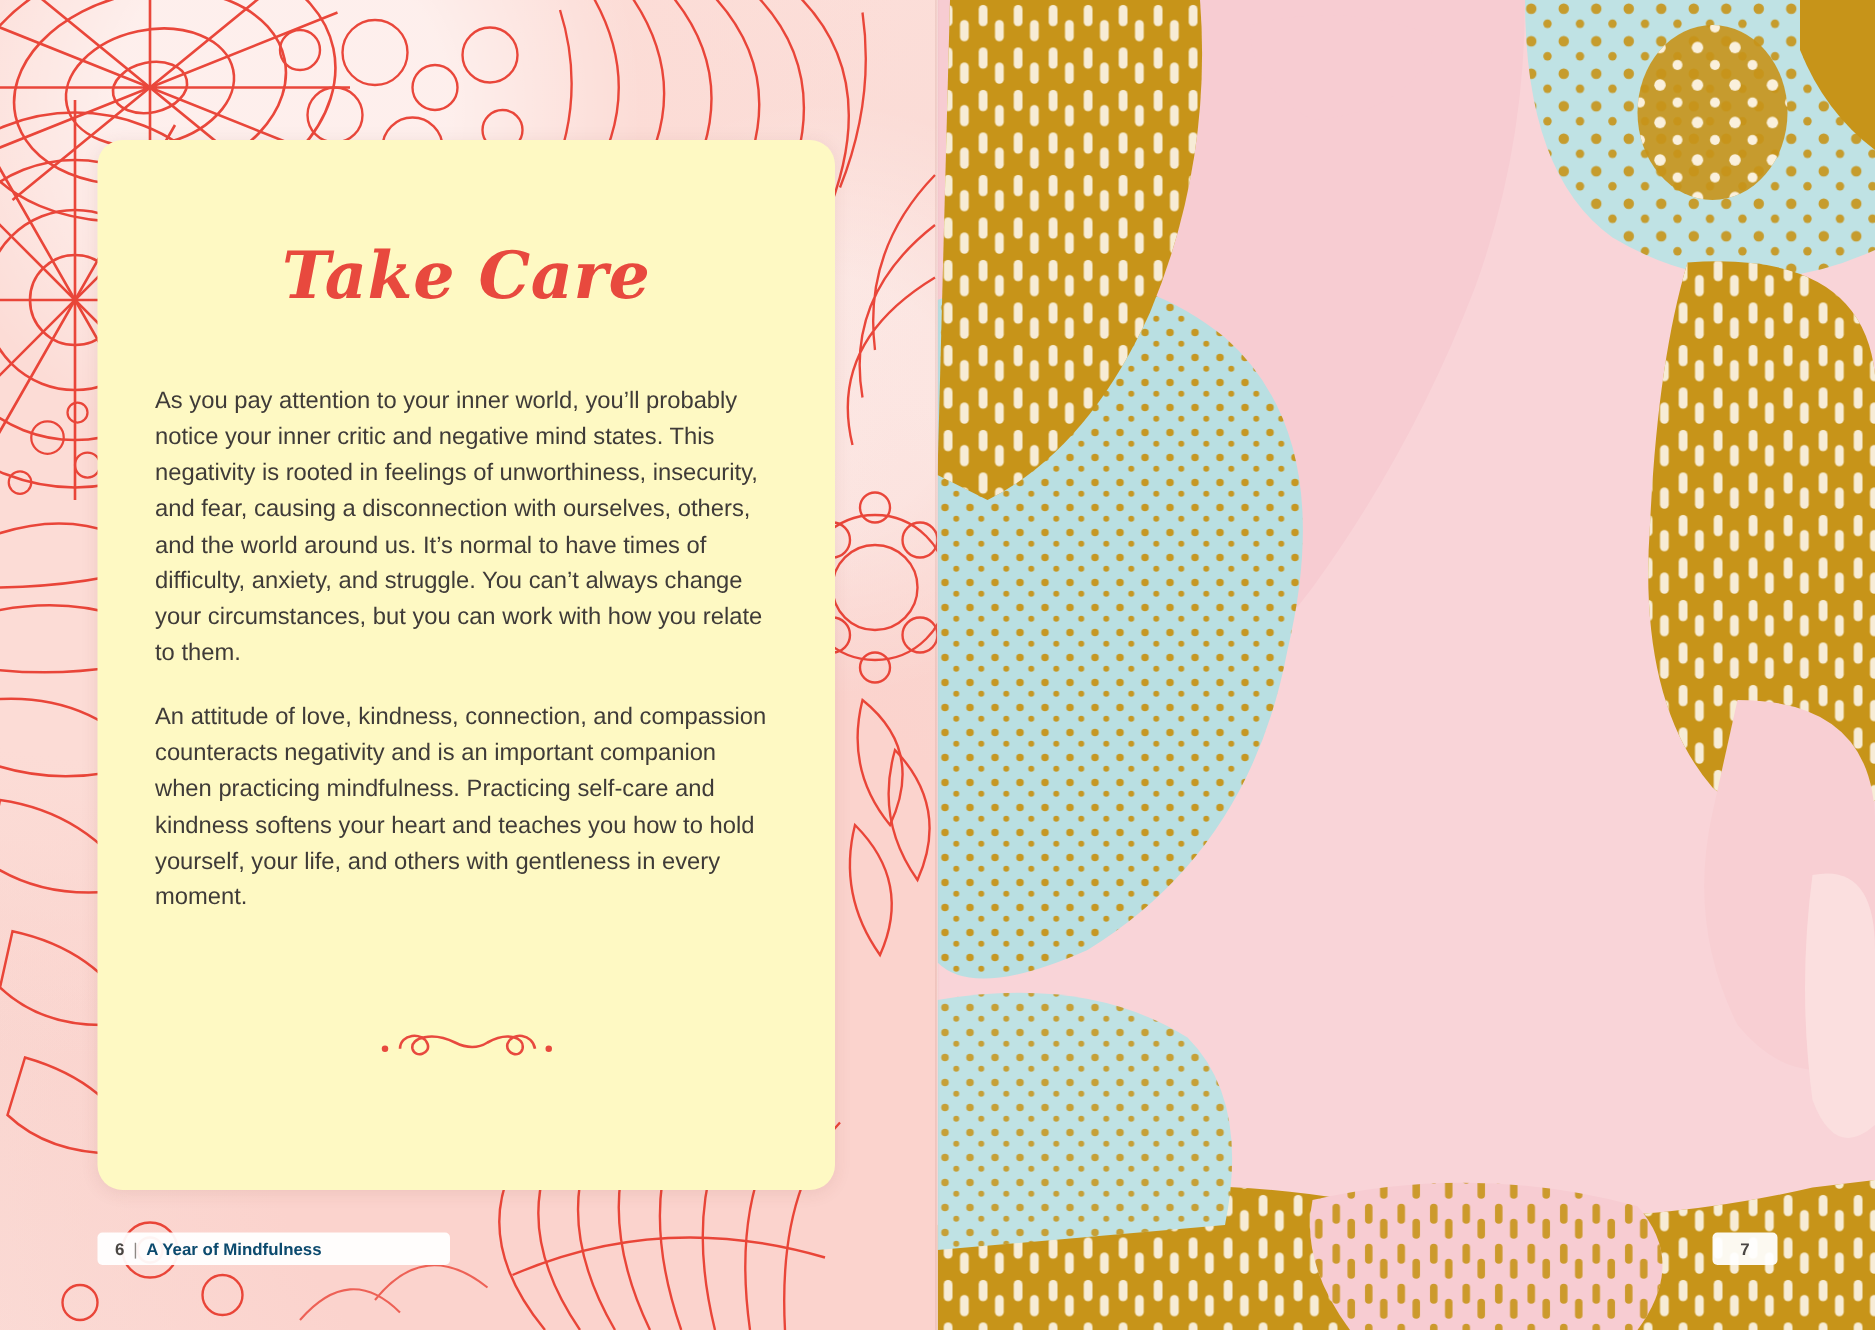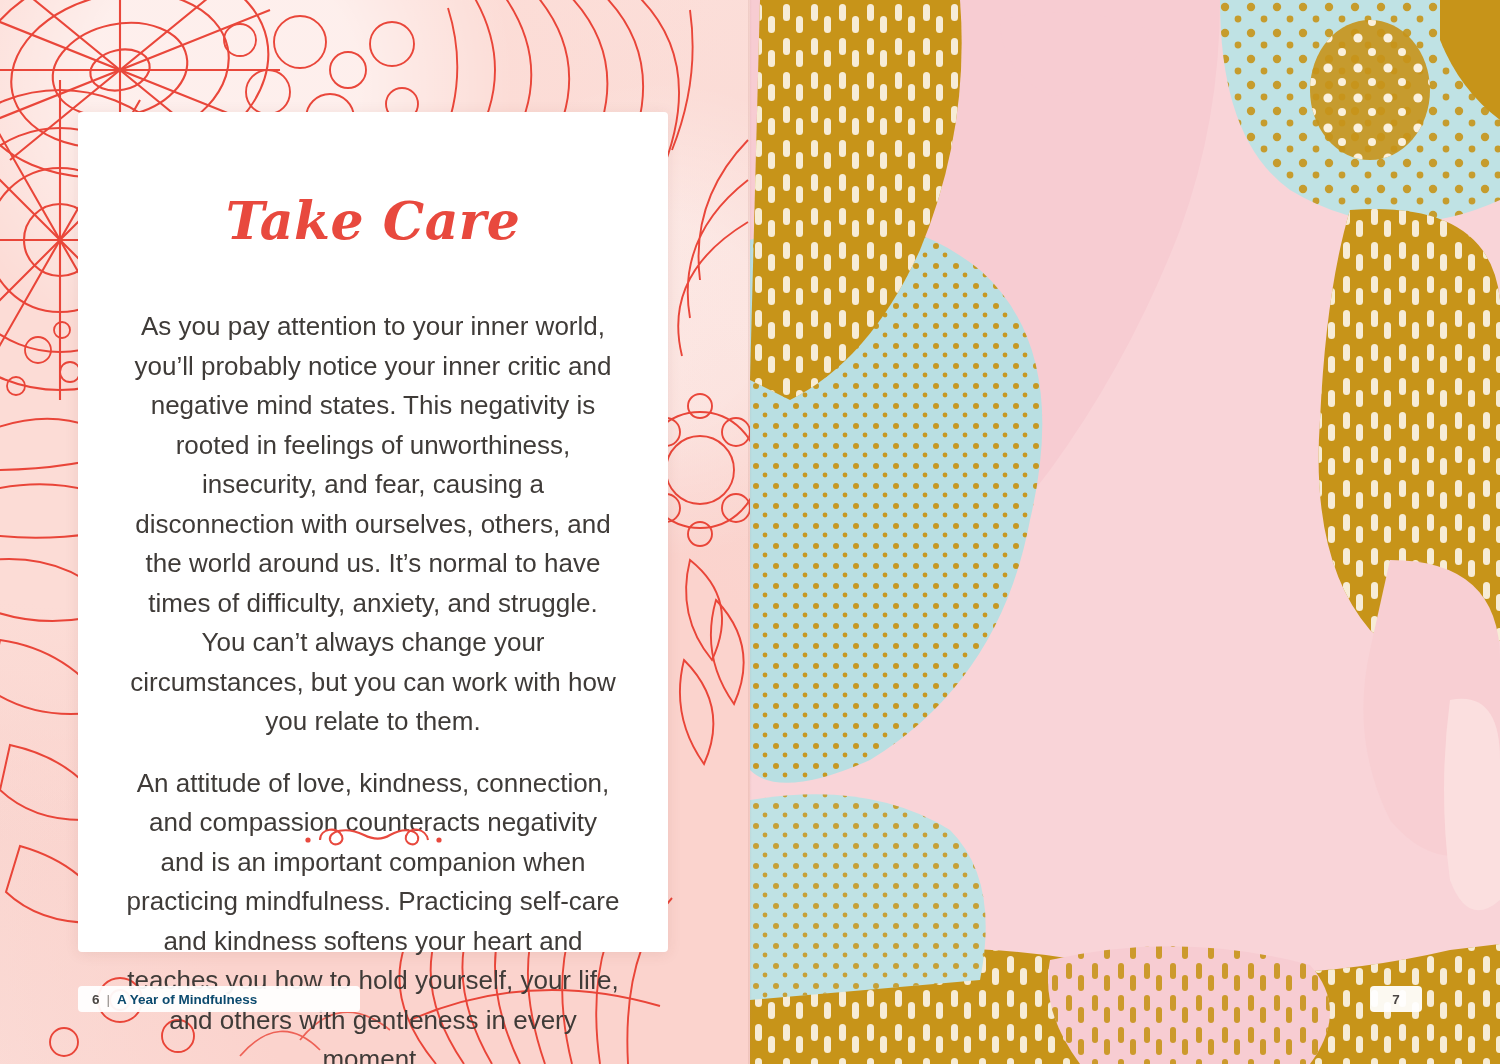--- a/index.html
+++ b/index.html
@@ -55,22 +55,22 @@
   }
 
   
   .page-right {
     background: #fbdfe0;
   }
 
   
   .card {
     position: absolute;
-    background: #ffffff;
-    border-radius: 4px;
+    background: #fef9c3;
+    border-radius: 20px;
     box-shadow: 0 2px 14px rgba(120, 60, 50, 0.10);
   }
   .card-left {
     left: 78px;
     top: 112px;
     width: 590px;
     height: 840px;
   }
   .card-inner {
     position: absolute;
@@ -87,25 +87,24 @@
     letter-spacing: 0.5px;
   }
   .title-left {
     margin-top: 78px;
     font-size: 52px;
     color: #e8493e;
   }
 
   .body-p {
     color: #3f3b38;
-    font-size: 26px;
+    font-size: 19px;
     line-height: 1.52;
     margin: 0 0 22px 0;
     font-family: "Liberation Sans", sans-serif;
-    text-align: center;
   }
   .body-left {
     margin-top: 56px;
     padding: 0 4px;
   }
 
   .flourish {
     position: absolute;
     left: 0;
     right: 0;

